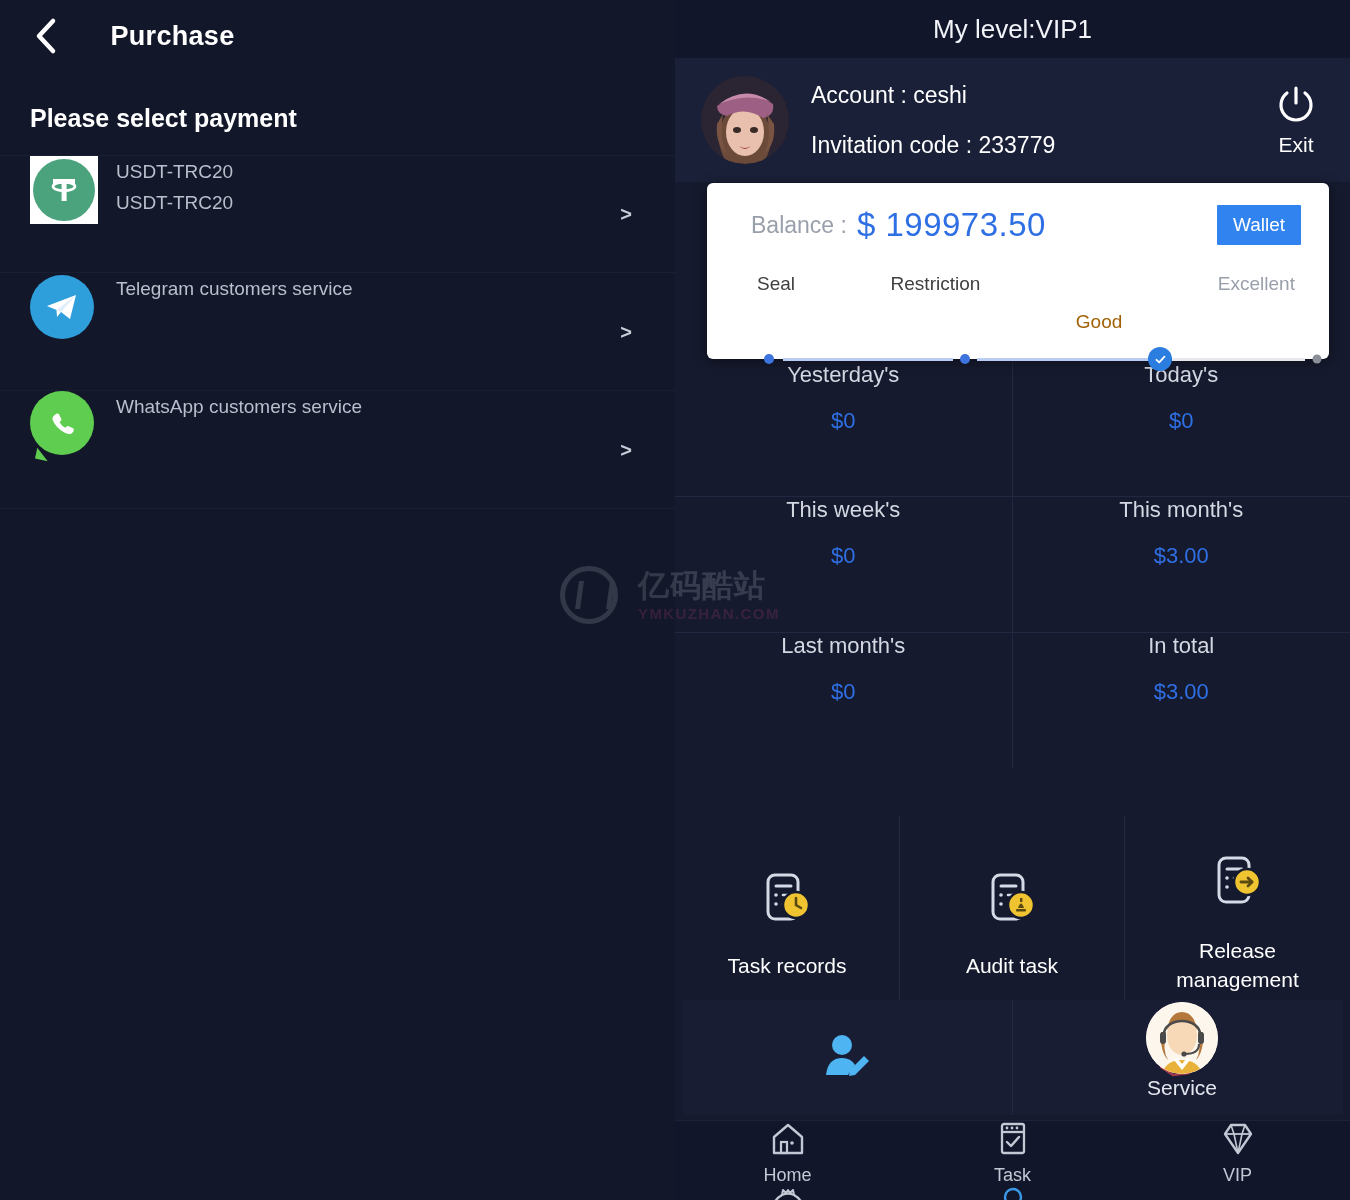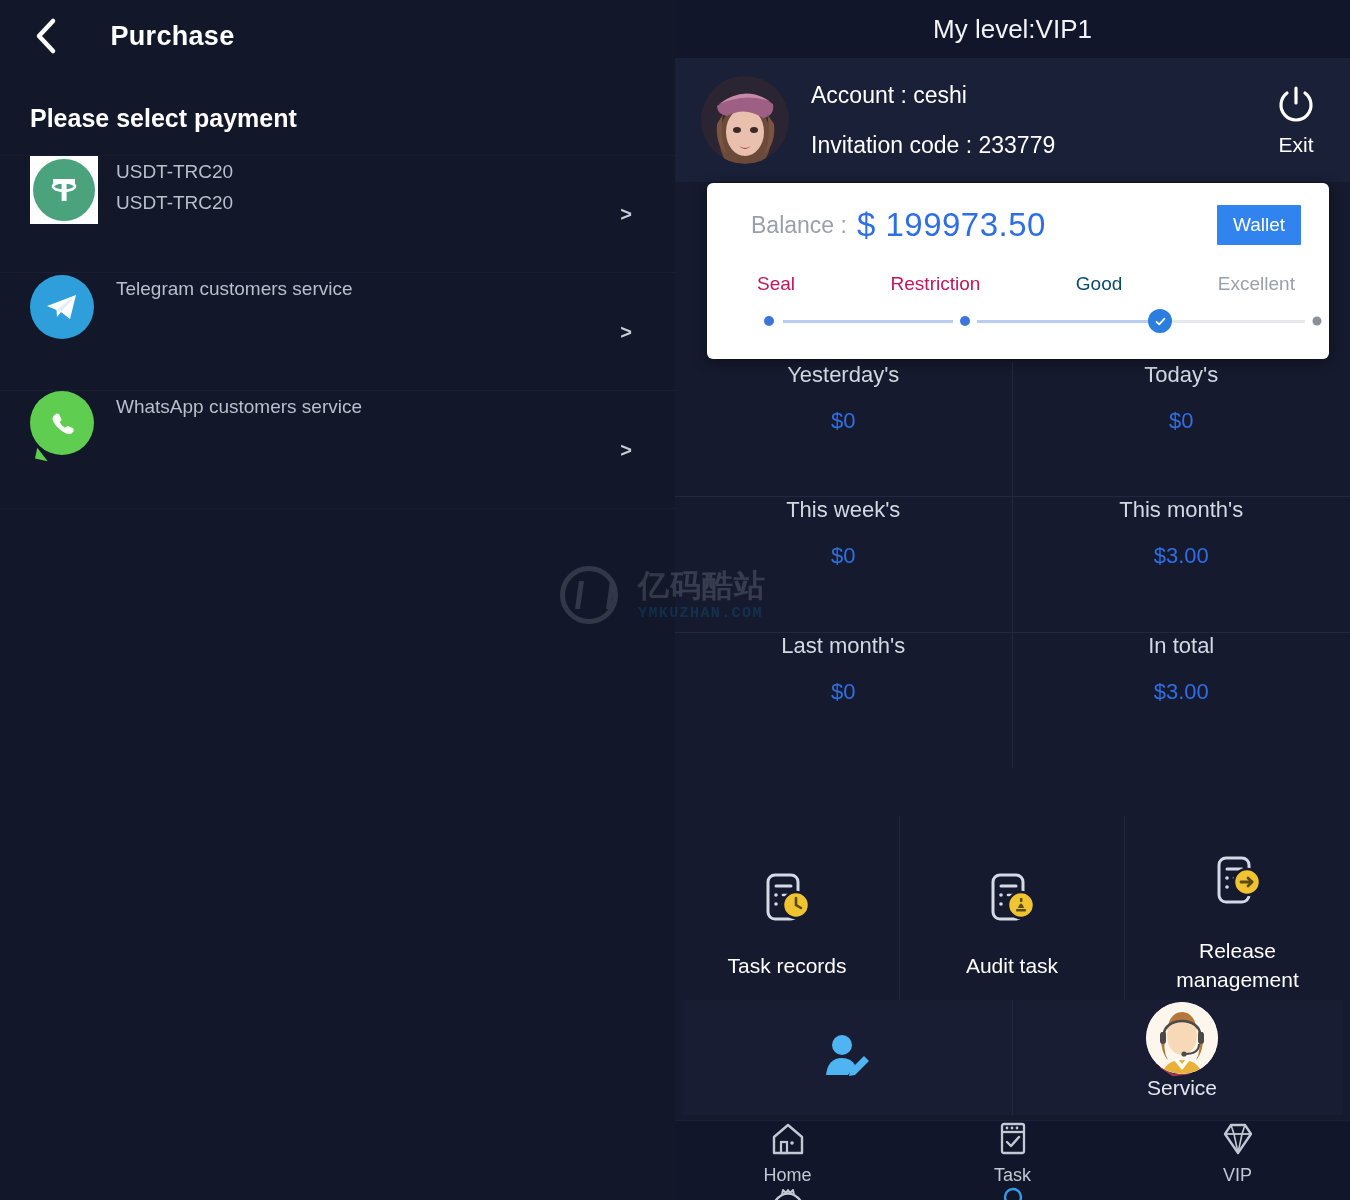--- a/index.html
+++ b/index.html
@@ -121,21 +121,21 @@
   .wm-logo::before {
     content: "";
     position: absolute; left: 12px; top: 10px;
     width: 26px; height: 28px;
     border-left: 5px solid #dfe4ee;
     border-right: 5px solid #dfe4ee;
     transform: skewX(-8deg);
   }
   .wm-text { line-height: 1; margin-left: 8px; }
   .wm-cn { color: #e7eaf2; font-size: 31px; font-weight: bold; letter-spacing: 1px; }
-  .wm-en { color: #0ea5e9; font-size: 15px; font-weight: bold; letter-spacing: 1.4px; margin-top: 5px; font-family: Liberation Mono, monospace; }
+  .wm-en { color: #ec4899; font-size: 15px; font-weight: bold; letter-spacing: 1.4px; margin-top: 5px; }
 
   
   .right-panel {
     position: relative;
     width: 675px; height: 1200px;
     background: #151a2e;
     flex: 0 0 675px;
     overflow: hidden;
   }
   .rp-header {
@@ -197,22 +197,22 @@
     cursor: pointer;
     font-family: "Liberation Sans", sans-serif;
   }
   .steps {
     margin-top: 28px;
     position: relative;
     padding: 0 6px;
   }
   .step-labels { display: flex; justify-content: space-between; }
   .step-lab { font-size: 19px; }
-  .step-lab.dark { color: #be185d; }
-  .step-lab.active { color: #0c4a6e; }
+  .step-lab.dark { color: #404040; }
+  .step-lab.active { color: #a16207; margin-top: 38px; }
   .step-lab.muted { color: #9aa0ab; }
   .step-track {
     margin-top: 15px;
     position: relative;
     height: 22px;
   }
   .seg {
     position: absolute;
     top: 10px; height: 3px;
   }

